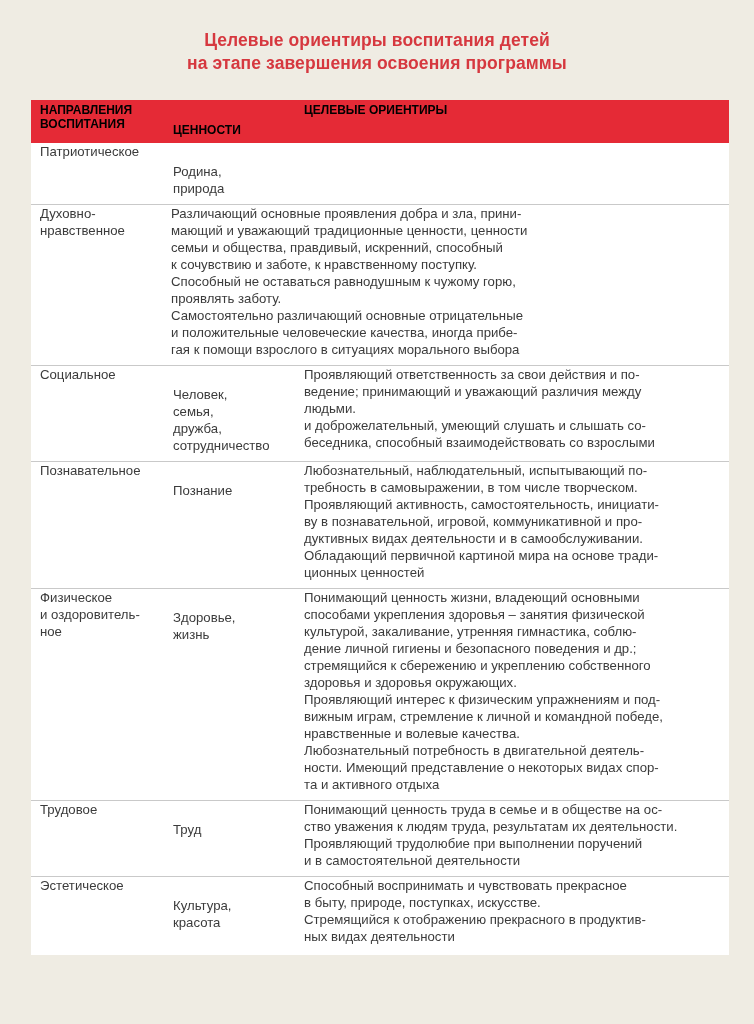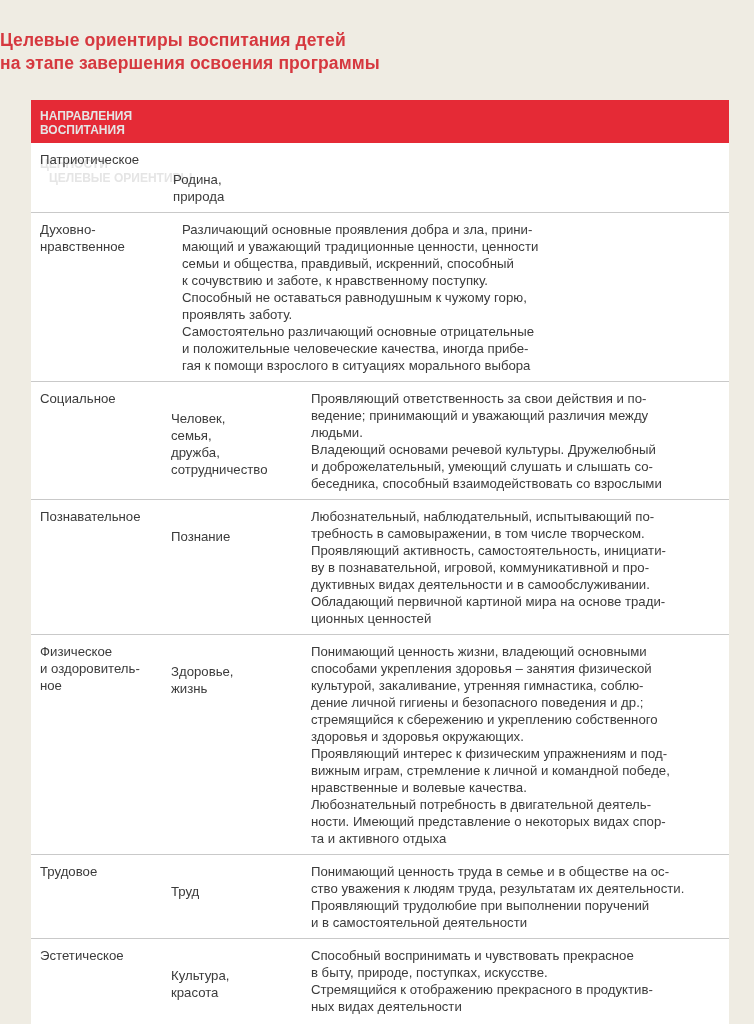--- a/index.html
+++ b/index.html
@@ -13,57 +13,56 @@
     font-family: "Liberation Sans", "DejaVu Sans", sans-serif;
     color: #3a3a3a;
     position: relative;
     overflow: hidden;
   }
   .title {
     position: absolute;
     top: 29px;
     left: 0;
     width: 754px;
+    text-align: center;
     color: #d6383f;
     font-weight: bold;
     font-size: 17.5px;
     line-height: 23px;
     letter-spacing: 0.1px;
   }
   .title div { white-space: nowrap; }
   .table {
     position: absolute;
     top: 100px;
     left: 31px;
     width: 698px;
     background: #ffffff;
   }
   .thead {
     display: flex;
     background: #e52a36;
-    color: #e5e5e5;
+    color: #000000;
     font-weight: bold;
     font-size: 12px;
     line-height: 14px;
     height: 43px;
     box-sizing: border-box;
-    padding-top: 9px;
-    flex-direction: column;
+    padding-top: 3px;
   }
   .col1 { width: 133px; padding-left: 9px; box-sizing: border-box; }
   .col2 { width: 133px; padding-left: 9px; box-sizing: border-box; margin-top: 20px; }
-  .col3 { width: 432px; padding-left: 7px; box-sizing: border-box; margin-left: 11px; }
+  .col3 { width: 432px; padding-left: 7px; box-sizing: border-box; }
   .thead .col1 { padding-left: 9px; }
   .thead .col2 { padding-left: 9px; }
   .thead .col3 { padding-left: 7px; }
   .row {
     display: flex;
     font-size: 13.2px;
     line-height: 17px;
-    padding-top: 8px;
     padding-bottom: 7px;
     border-bottom: 1px solid #c9c9c9;
     color: #3b3b3b;
   }
   .row:last-child { border-bottom: none; padding-bottom: 10px; }
   .cell-line { display: block; white-space: nowrap; }
 </style>
 </head>
 <body>
 
@@ -119,21 +118,20 @@
         <div class="col2">
           <span class="cell-line">Человек,</span>
           <span class="cell-line">семья,</span>
           <span class="cell-line">дружба,</span>
           <span class="cell-line">сотрудничество</span>
         </div>
         <div class="col3">
           <span class="cell-line">Проявляющий ответственность за свои действия и по-</span>
           <span class="cell-line">ведение; принимающий и уважающий различия между</span>
           <span class="cell-line">людьми.</span>
-          <span class="cell-line">Владеющий основами речевой культуры. Дружелюбный</span>
           <span class="cell-line">и доброжелательный, умеющий слушать и слышать со-</span>
           <span class="cell-line">беседника, способный взаимодействовать со взрослыми</span>
         </div>
       </div>
       <div class="row">
         <div class="col1">
           <span class="cell-line">Познавательное</span>
         </div>
         <div class="col2">
           <span class="cell-line">Познание</span>

